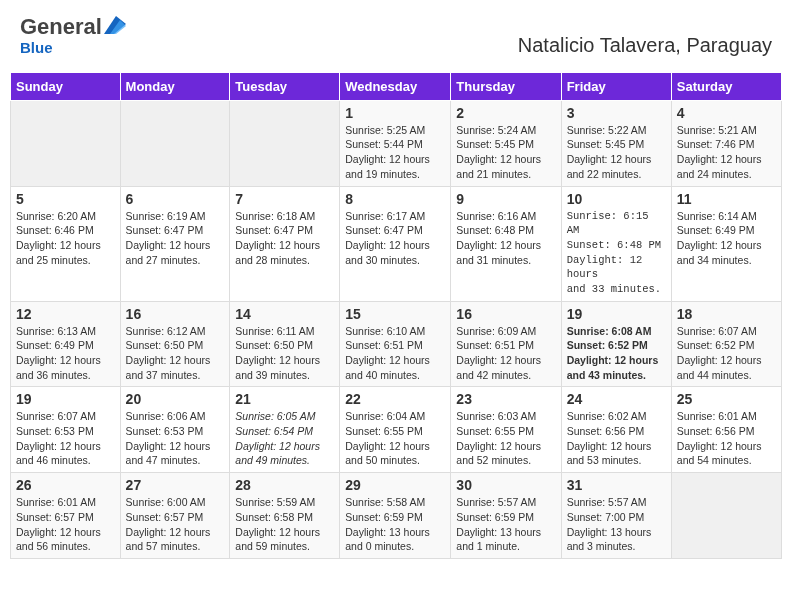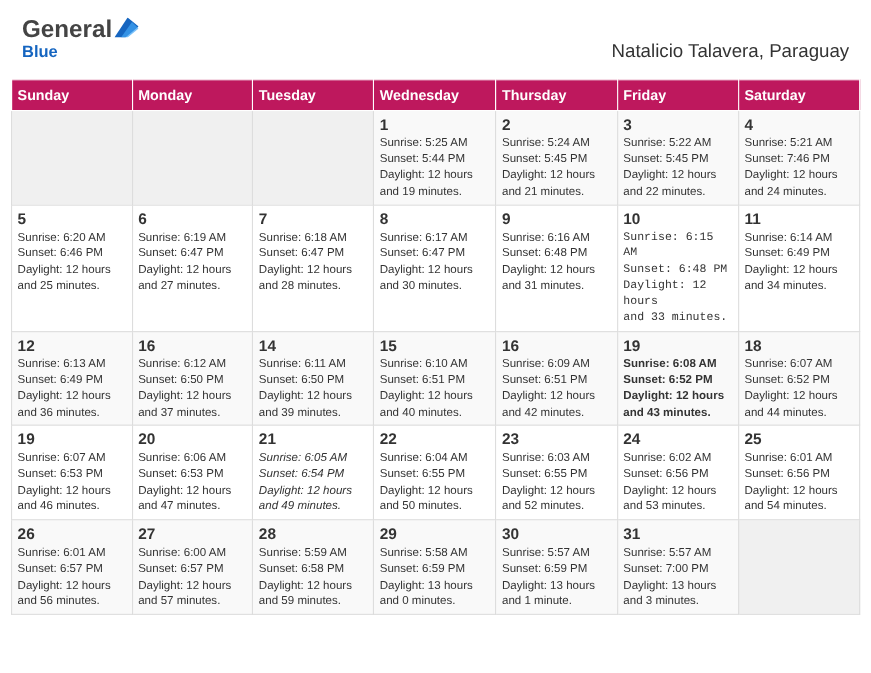--- a/index.html
+++ b/index.html
@@ -26,31 +26,31 @@
     .title-block {
       text-align: right;
     }
     .title-block h1 {
       font-size: 36px;
       font-weight: bold;
       color: #333;
       line-height: 1.1;
     }
     .title-block h2 {
-      font-size: 17px;
+      font-size: 20px;
       font-weight: normal;
       color: #333;
     }
     .calendar {
       width: 100%;
       border-collapse: collapse;
       font-size: 11px;
     }
     .calendar th {
-      background-color: #be185d;
+      background-color: #6d28d9;
       color: #fff;
       text-align: left;
       padding: 6px 5px;
       font-size: 13px;
       border: 1px solid #fff;
     }
     .calendar td {
       vertical-align: top;
       padding: 4px 5px;
       border: 1px solid #ddd;

